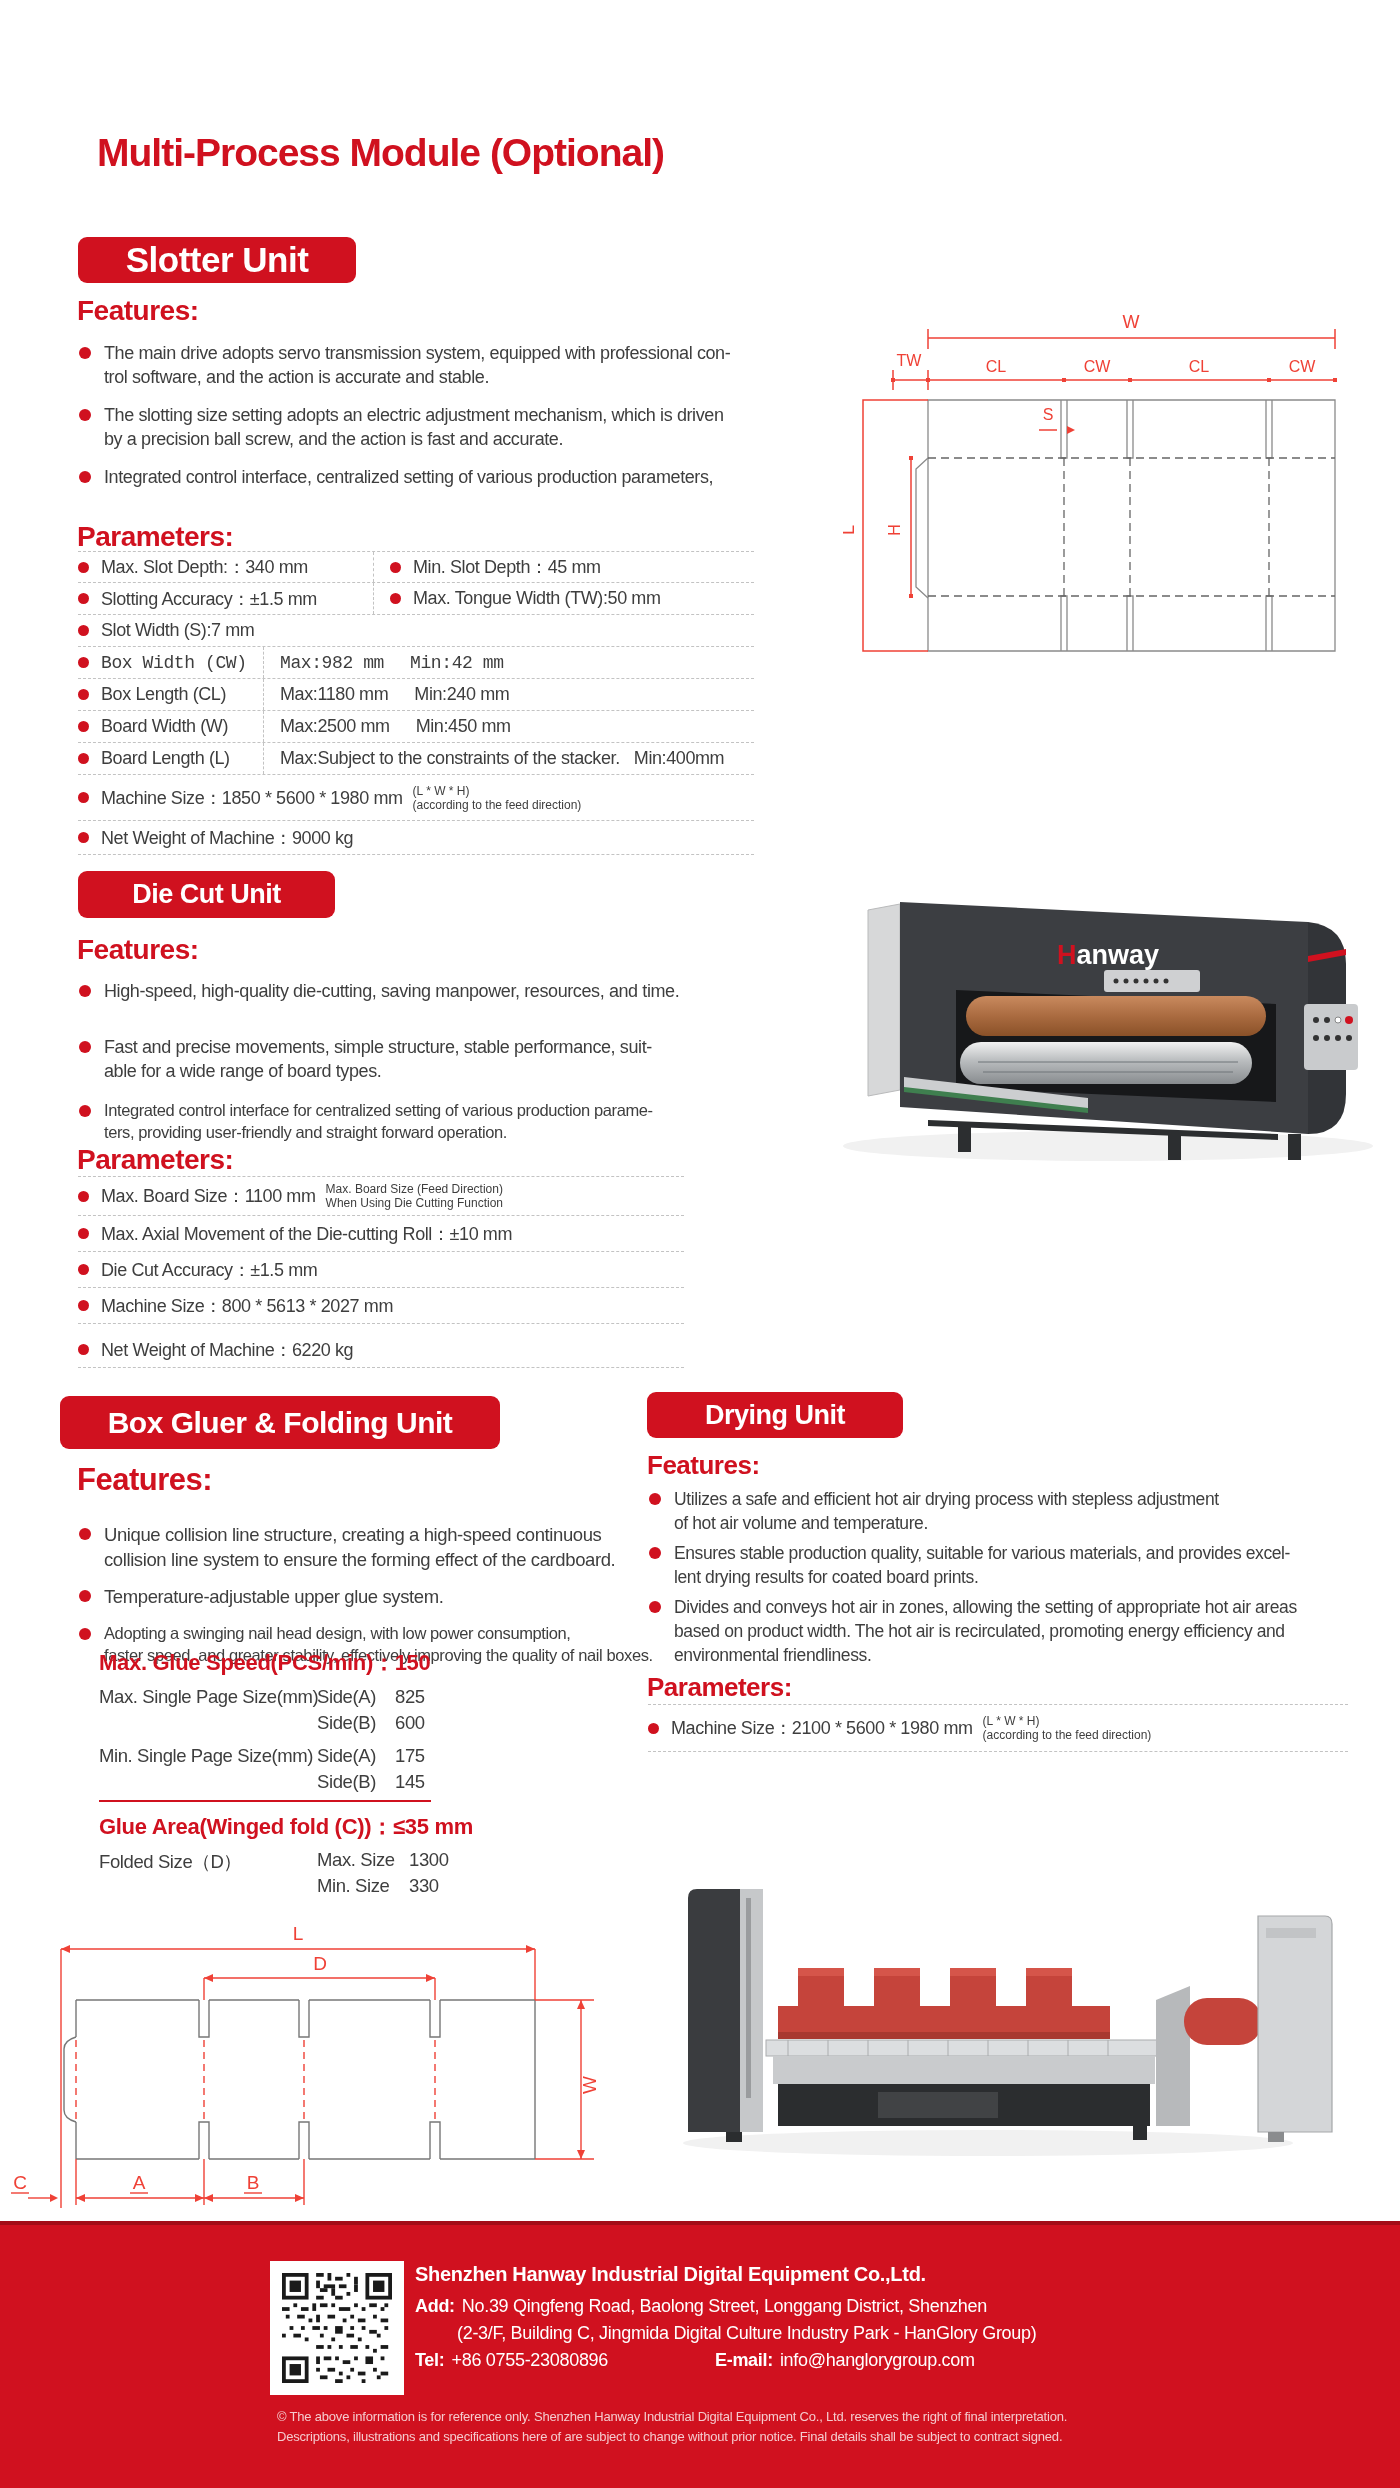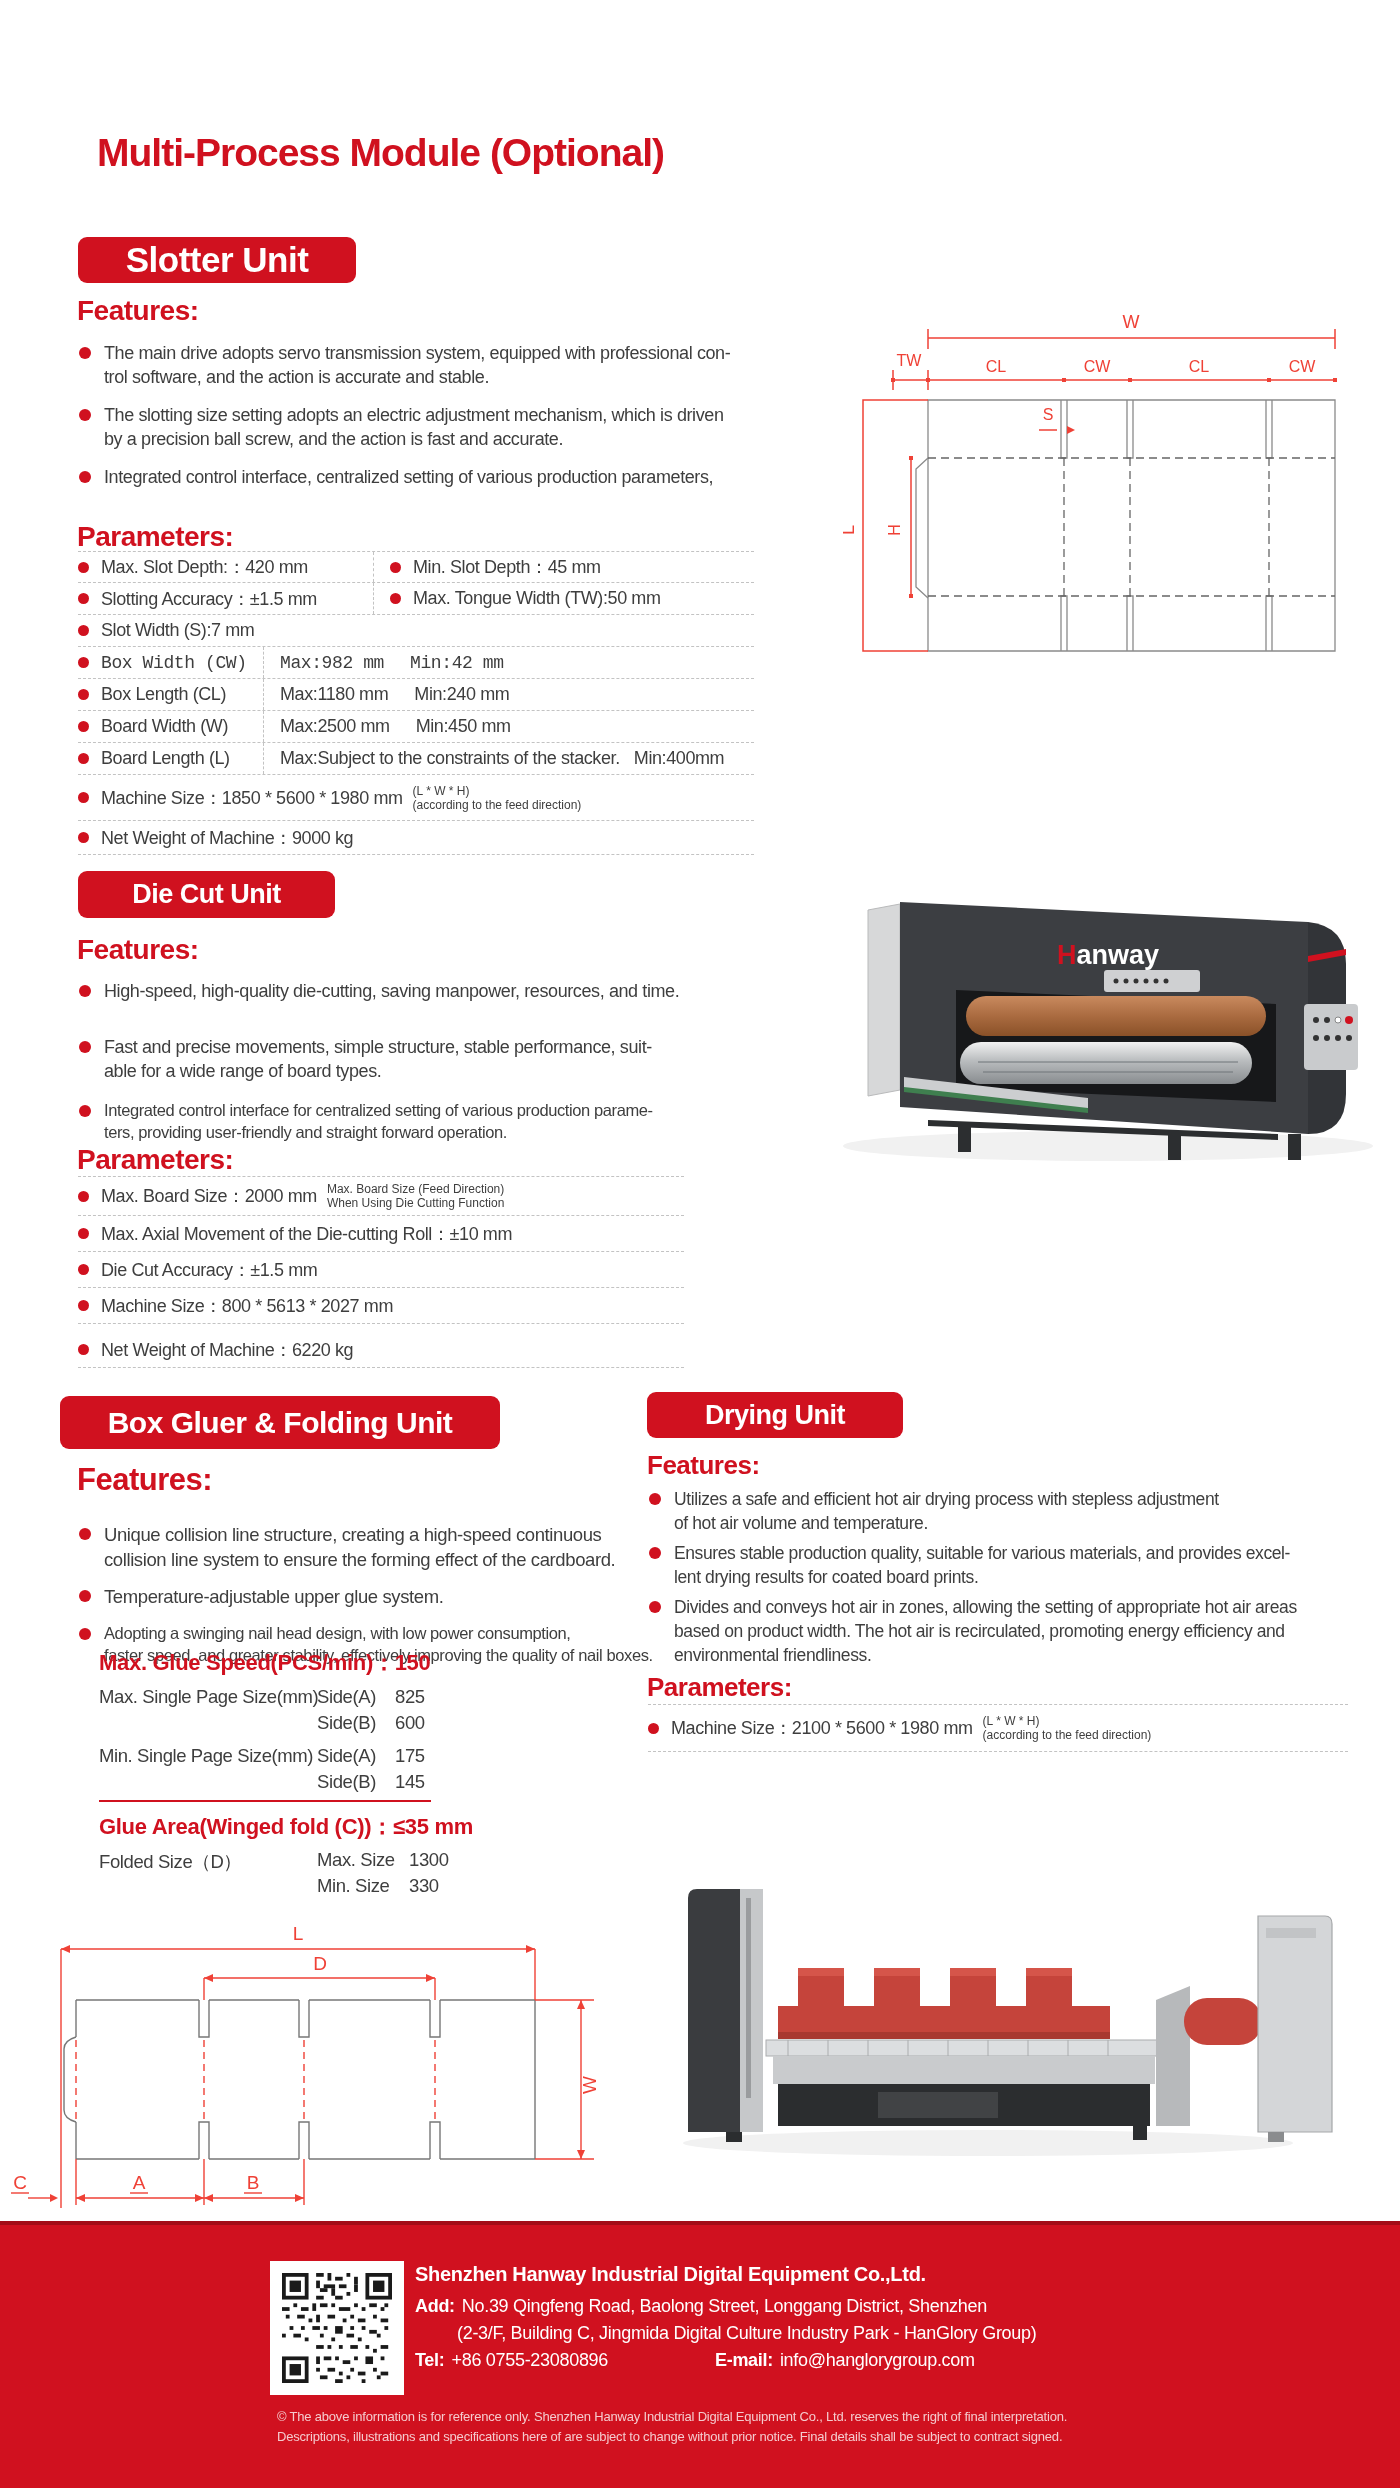--- a/index.html
+++ b/index.html
@@ -78,21 +78,21 @@
         </div>
     </div>
   </div>
 
   <div class="h-red" style="left:77px;top:521px;font-size:28px;">Parameters:</div>
 
   <div class="params" style="left:78px;top:551px;width:676px;">
     <div class="prow first" style="height:32px;">
       <div class="pcell vsep" style="width:296px;">
           <span class="pdot"></span>
-          <span>Max. Slot Depth:：420 mm</span>
+          <span>Max. Slot Depth:：340 mm</span>
         </div>
       <div class="pcell" style="padding-left:16px;">
           <span class="pdot"></span>
           <span>Min. Slot Depth：45 mm</span>
         </div>
     </div>
     <div class="prow" style="height:32px;">
       <div class="pcell vsep" style="width:296px;">
           <span class="pdot"></span>
           <span>Slotting Accuracy：±1.5 mm</span>
@@ -238,21 +238,21 @@
           <div>ters, providing user-friendly and straight forward operation.</div>
         </div>
     </div>
   </div>
 
   <div class="h-red" style="left:77px;top:1144px;font-size:28px;">Parameters:</div>
 
   <div class="params" style="left:78px;top:1176px;width:606px;">
     <div class="prow first" style="height:40px;">
       <span class="pdot"></span>
-        <span>Max. Board Size：2000 mm</span>
+        <span>Max. Board Size：1100 mm</span>
       <div class="pnote">
           <div>Max. Board Size (Feed Direction)</div>
           <div>When Using Die Cutting Function</div>
         </div>
     </div>
     <div class="prow" style="height:36px;">
       <span class="pdot"></span>
         <span>Max. Axial Movement of the Die-cutting Roll：±10 mm</span>
     </div>
     <div class="prow" style="height:36px;">

